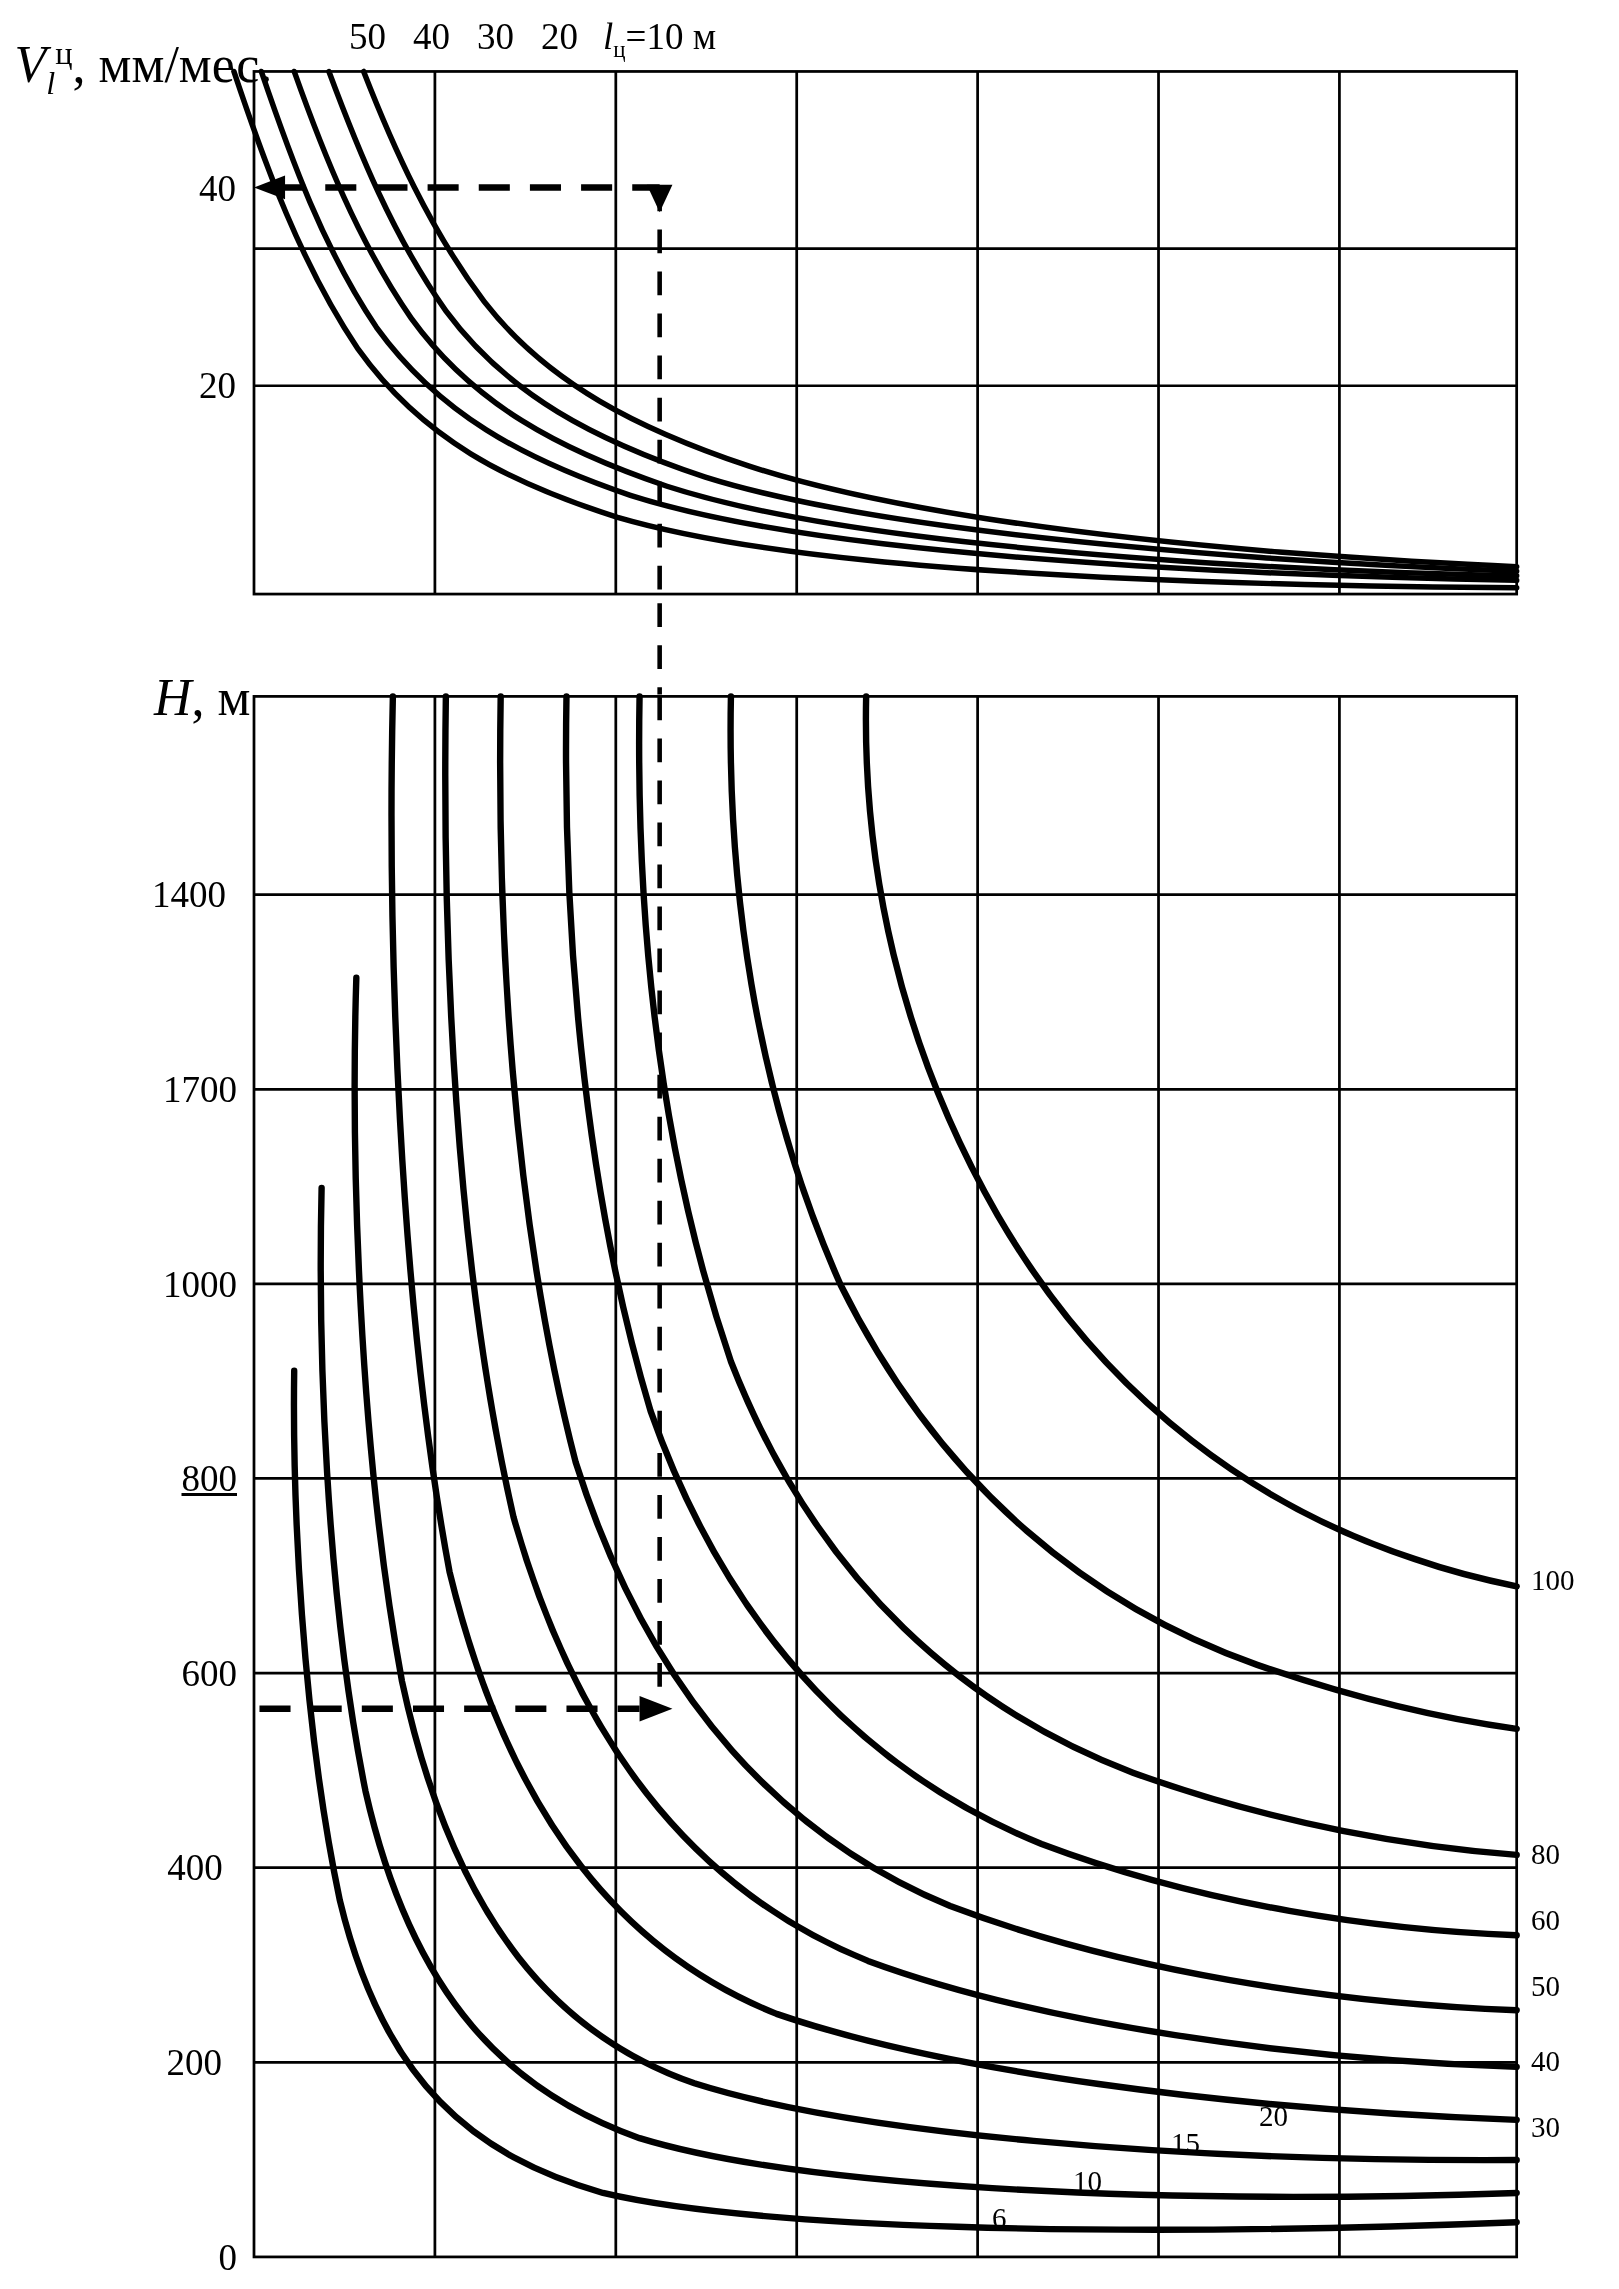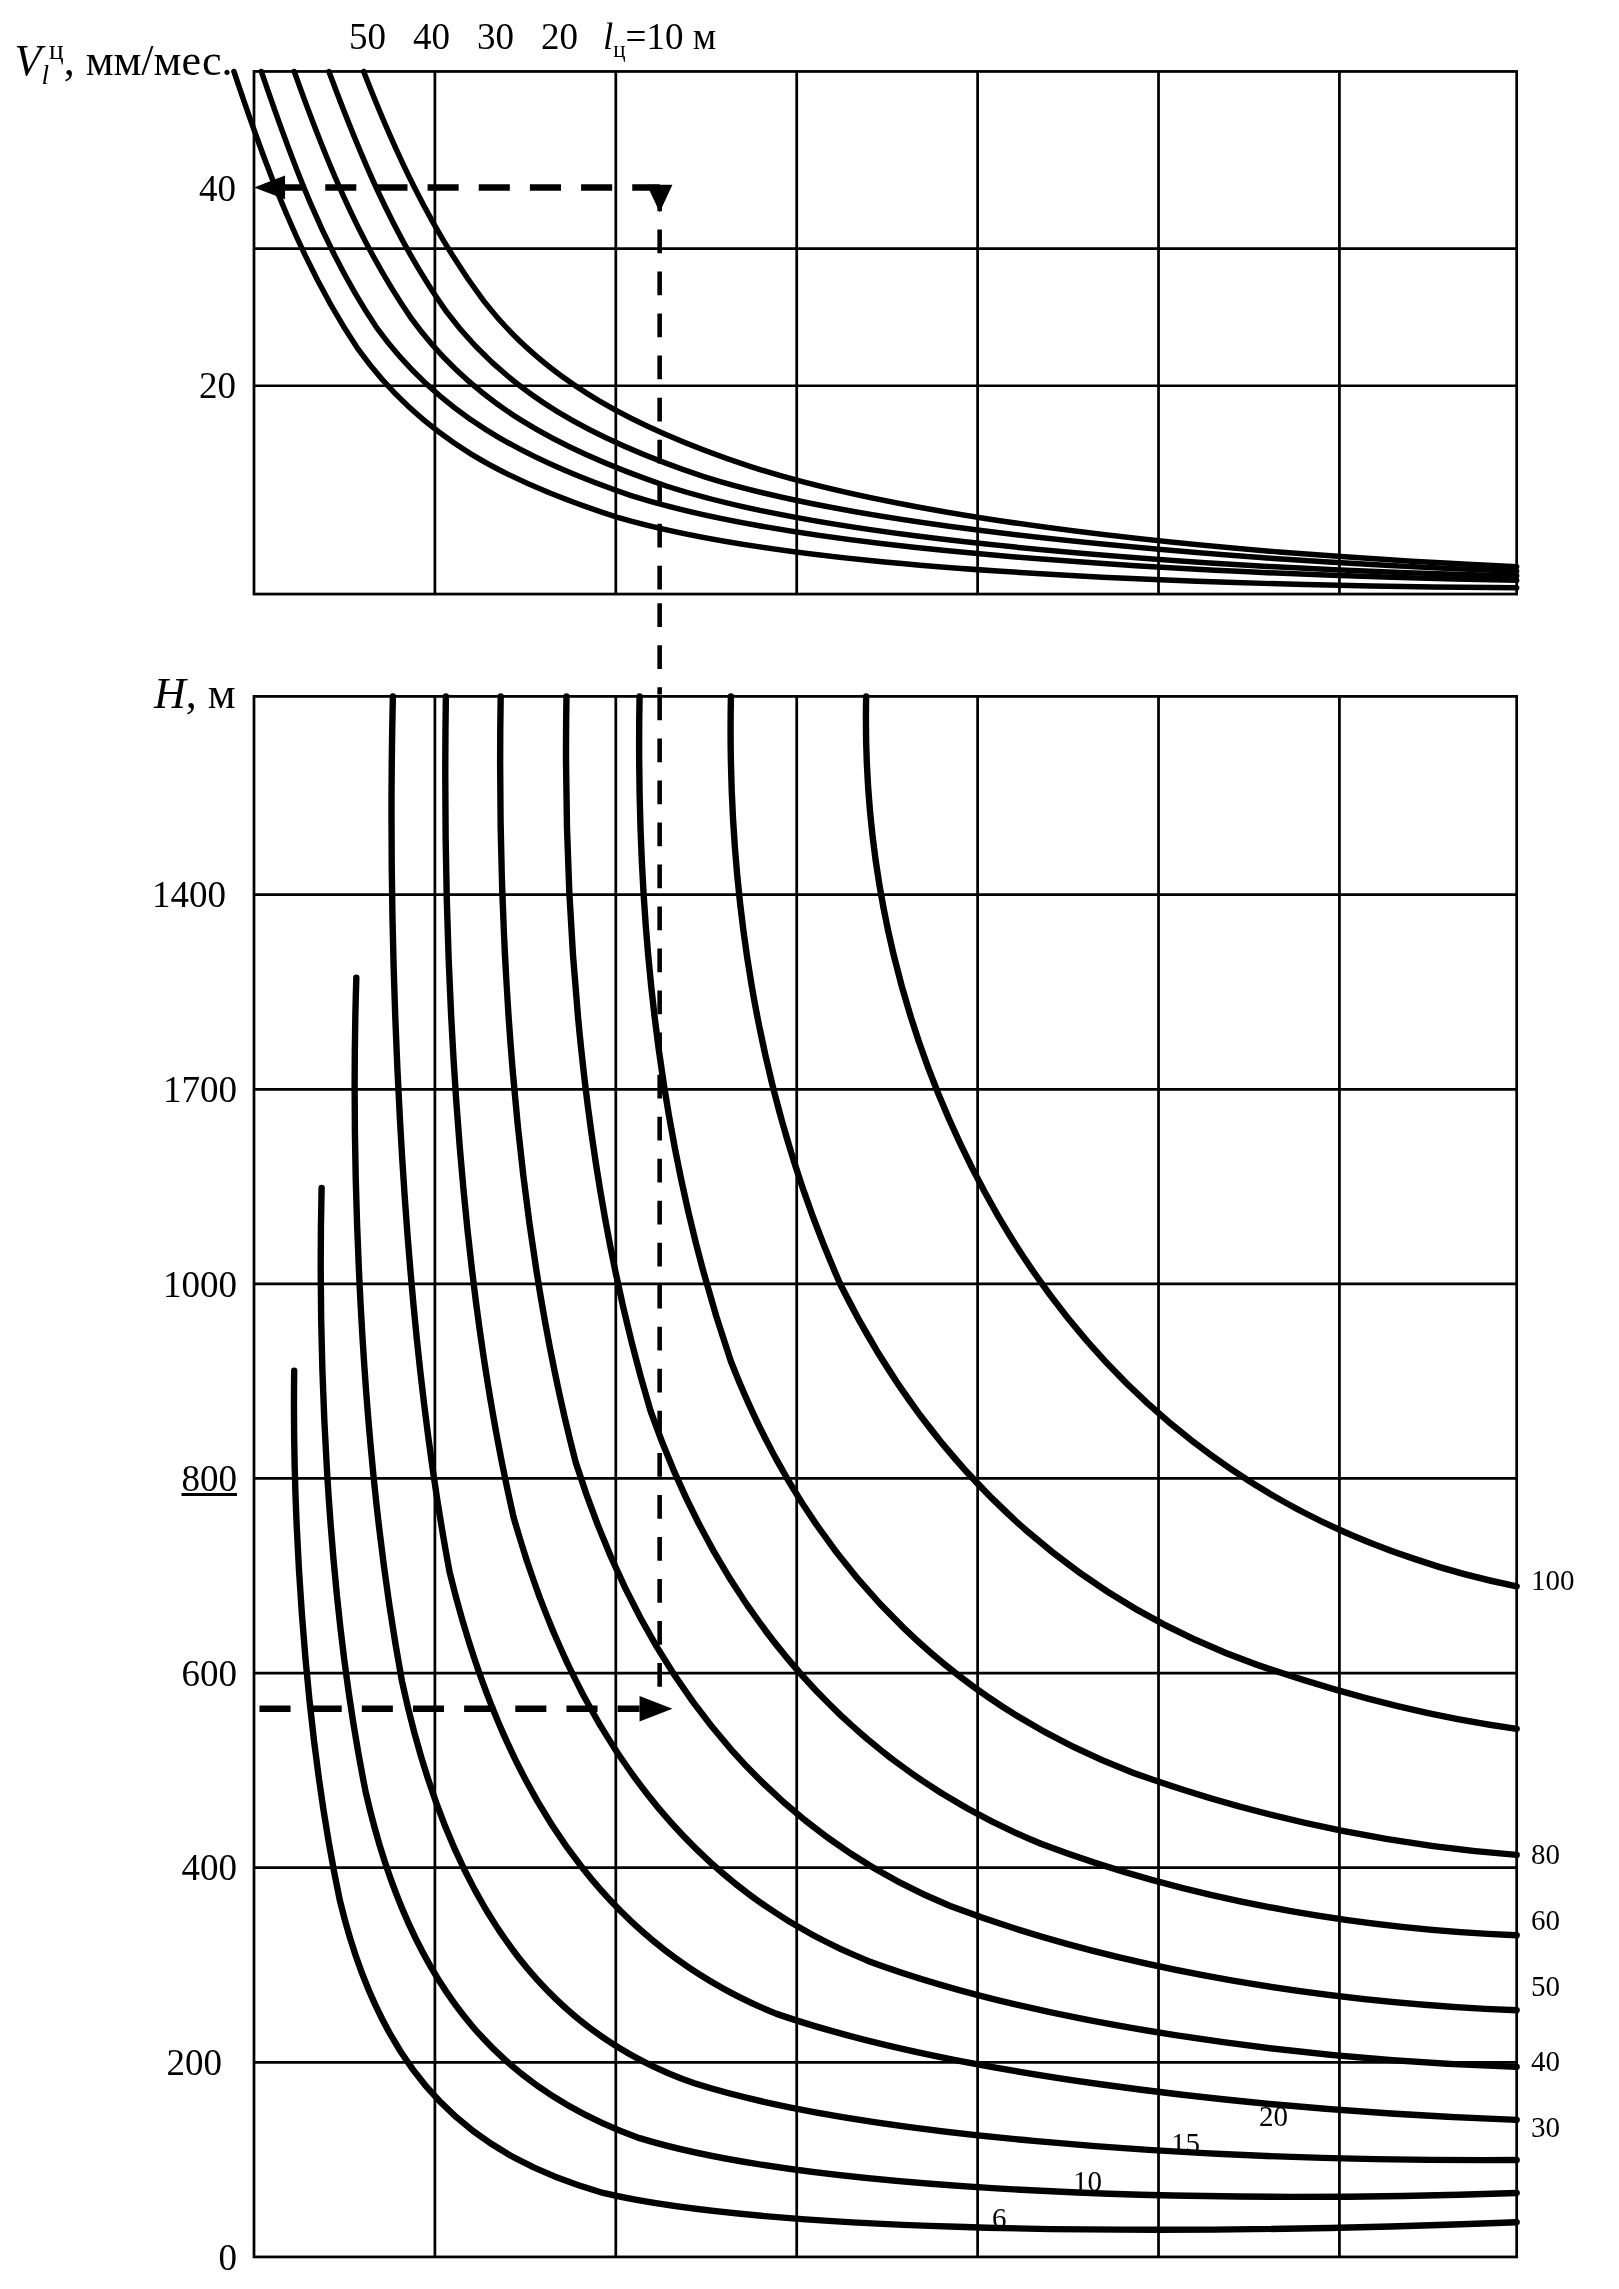--- a/index.html
+++ b/index.html
@@ -27,21 +27,21 @@
     font-family: "Liberation Serif", serif;
     color: #000;
     white-space: nowrap;
     line-height: 1;
   }
   .tick-label {
     font-size: 37px;
     text-align: right;
   }
   .axis-title {
-    font-size: 44px;
+    font-size: 52px;
     font-style: italic;
   }
   .curve-label {
     font-size: 29px;
   }
   .top-label {
     font-size: 37px;
   }
   sup.up { font-size: 0.62em; vertical-align: super; font-style: normal; }
   sub.dn { font-size: 0.62em; vertical-align: sub; font-style: normal; }
@@ -174,21 +174,21 @@
   <div class="lbl axis-title" style="left:154px; top:663px;margin-top:9px;">
     <span style="font-style:italic;">H</span><span class="nonital">, м</span>
   </div>
 
   
   <div class="lbl tick-label" style="left:122px; top:876px; width:104px;">1400</div>
   <div class="lbl tick-label" style="left:133px; top:1071px; width:104px;">1700</div>
   <div class="lbl tick-label" style="left:133px; top:1266px; width:104px;">1000</div>
   <div class="lbl tick-label" style="left:133px; top:1460px; width:104px;text-decoration:underline;">800</div>
   <div class="lbl tick-label" style="left:133px; top:1655px; width:104px;">600</div>
-  <div class="lbl tick-label" style="left:133px; top:1849px; width:104px;">400</div>
+  <div class="lbl tick-label" style="left:143px; top:1849px; width:104px;text-align:center;">400</div>
   <div class="lbl tick-label" style="left:118px; top:2044px; width:104px;">200</div>
   <div class="lbl tick-label" style="left:133px; top:2239px; width:104px;">0</div>
 
   
   <div class="lbl curve-label" style="left:1531px; top:1566px;">100</div>
   <div class="lbl curve-label" style="left:1531px; top:1840px;">80</div>
   <div class="lbl curve-label" style="left:1531px; top:1906px;">60</div>
   <div class="lbl curve-label" style="left:1531px; top:1972px;">50</div>
   <div class="lbl curve-label" style="left:1531px; top:2047px;">40</div>
   <div class="lbl curve-label" style="left:1531px; top:2113px;">30</div>

